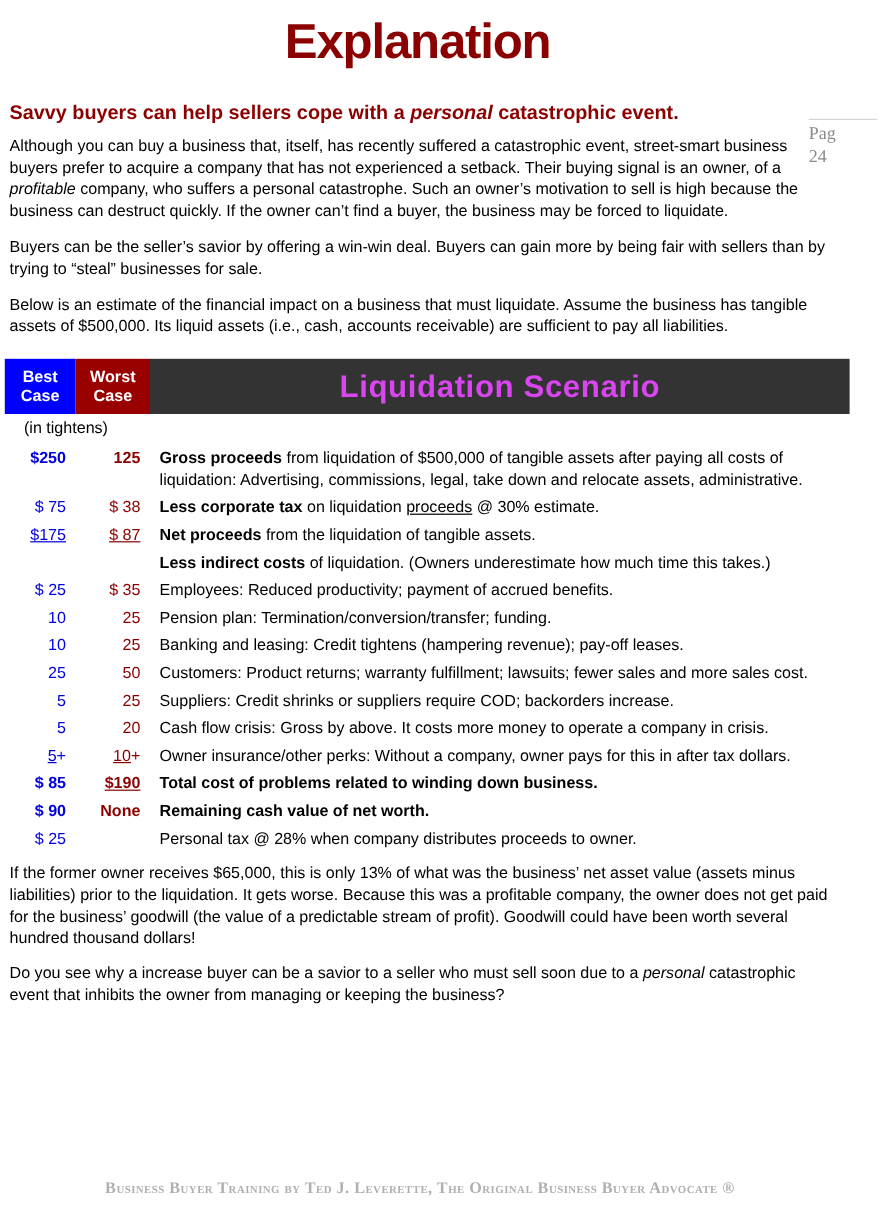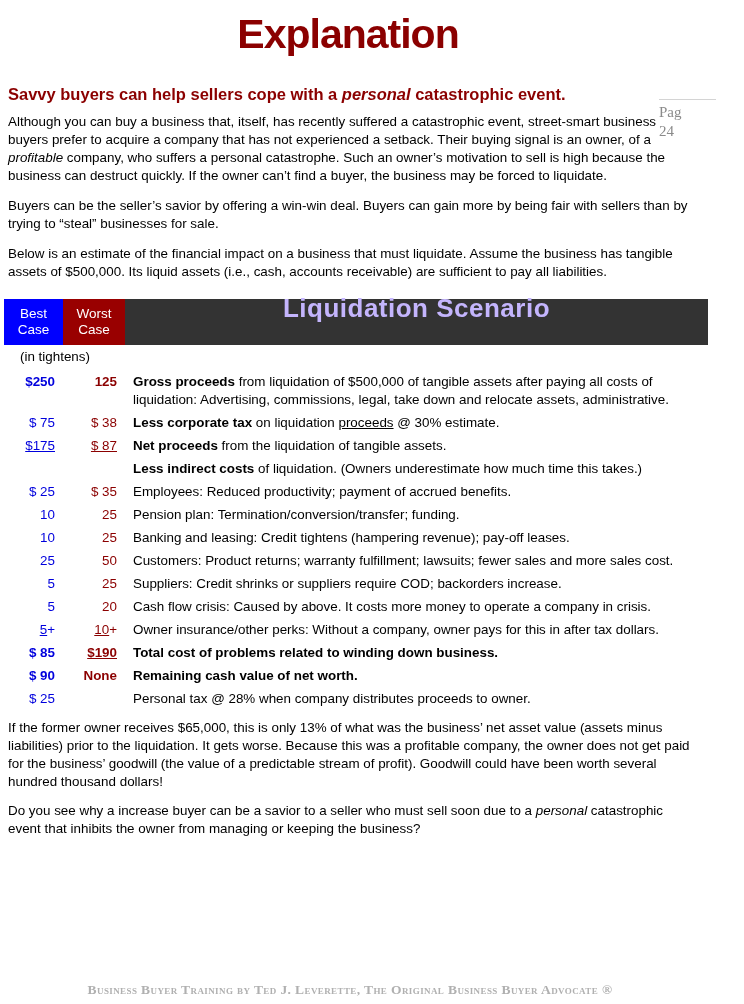--- a/index.html
+++ b/index.html
@@ -31,21 +31,21 @@
     padding-top:12px;
     text-align:center;
     font-size:41px;
     line-height:45px;
     letter-spacing:-1px;
     color:var(--accent-red);
     font-weight:bold;
   }
   .page-marker {
     position:absolute;
-    left:659px; top:99px;
+    left:674px; top:99px;
     width:57px;
     border-top:1px solid #d4d4d4;
     padding-top:3px;
     font-family:"Liberation Serif", serif;
     font-size:15px;
     line-height:19px;
     color:var(--marker-gray);
   }
   h2.section-heading {
     margin:27px 0 8px 8px;
@@ -56,31 +56,31 @@
     font-weight:bold;
   }
   p.body-par {
     margin:0 0 12px 8px;
     width:682px;
   }
   
   .tbl { margin:18px 0 0 4px; }
   .tbl-header { display:flex; height:46px; width:704px; }
   .hdr-best, .hdr-worst {
-    color:#fff; font-weight:normal;
+    color:#fff; font-weight:bold;
     font-size:13.5px; line-height:16px;
     display:flex; align-items:center; justify-content:center;
     text-align:center;
   }
   .hdr-best  { width:59px; background:var(--best-blue); padding:0 8px; }
   .hdr-worst { width:62px; background:var(--worst-red); padding:0 8px; }
   .hdr-bar {
     flex:1; background:var(--bar-gray);
-    display:flex; justify-content:center;
-    color:#c4b5fd; font-weight:bold; font-size:26px;
+    display:flex; align-items:center; justify-content:center;
+    color:#d946ef; font-weight:bold; font-size:26px;
     letter-spacing:0.5px;
   }
   .units { margin:3px 0 7px 16px; }
   .rows { margin-top:0; }
   .row { display:grid; grid-template-columns:51px 62px 578px; margin-bottom:5px; }
   .num { text-align:right; white-space:nowrap; }
   .num.best  { color:var(--value-blue); }
   .num.worst { color:var(--value-red); }
   .desc { padding-left:16px; }
   
@@ -167,21 +167,21 @@
           <div class="desc"><span>Customers: Product returns; warranty fulfillment; lawsuits; fewer sales and more sales cost.</span></div>
         </div>
         <div class="row">
           <div class="num best"><span>5</span></div>
           <div class="num worst"><span>25</span></div>
           <div class="desc"><span>Suppliers: Credit shrinks or suppliers require COD; backorders increase.</span></div>
         </div>
         <div class="row">
           <div class="num best"><span>5</span></div>
           <div class="num worst"><span>20</span></div>
-          <div class="desc"><span>Cash flow crisis: Caused by above. It costs more money to operate a company in crisis.</span></div>
+          <div class="desc"><span>Cash flow crisis: Gross by above. It costs more money to operate a company in crisis.</span></div>
         </div>
         <div class="row">
           <div class="num best"><span class="u">5</span><span>+</span></div>
           <div class="num worst"><span class="u">10</span><span>+</span></div>
           <div class="desc"><span>Owner insurance/other perks: Without a company, owner pays for this in after tax dollars.</span></div>
         </div>
         <div class="row">
           <div class="num best"><span class="b">$ 85</span></div>
           <div class="num worst"><span class="b u">$190</span></div>
           <div class="desc"><span class="b">Total cost of problems related to winding down business.</span></div>

